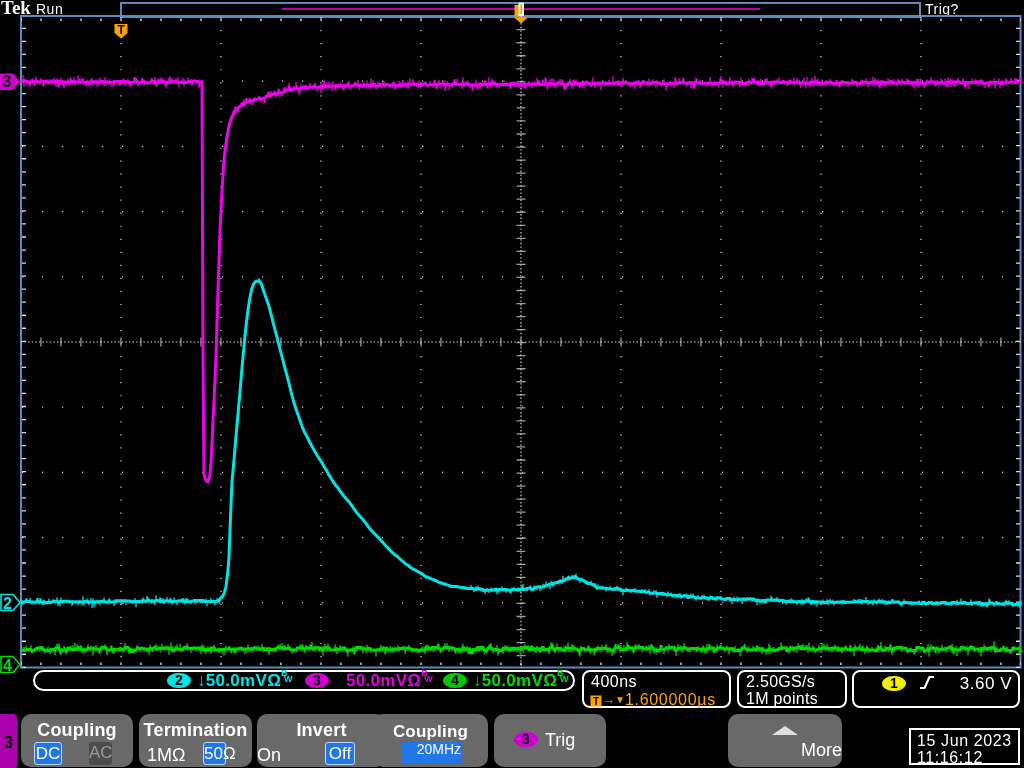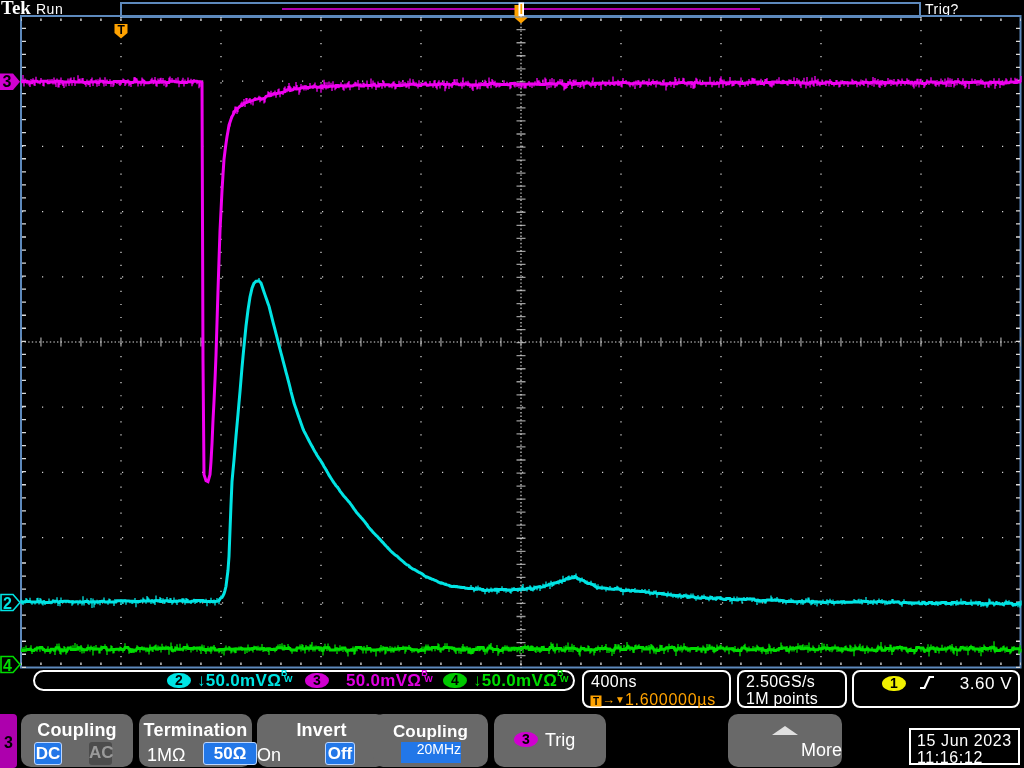--- a/index.html
+++ b/index.html
@@ -1,21 +1,21 @@
 <!DOCTYPE html>
 <html><head><meta charset="utf-8">
 <style>
 html,body{margin:0;padding:0;background:#000;width:1024px;height:768px;overflow:hidden}
 *{box-sizing:border-box}
 body{font-family:"Liberation Sans",sans-serif;position:relative}
 .abs{position:absolute}
 .b{font-weight:normal}
 .btn{position:absolute;top:714px;height:53px;background:#696969;border-radius:10px;color:#fff}
 .btitle{position:absolute;top:6px;left:0;right:0;text-align:center;font-size:18px;font-weight:bold;letter-spacing:.2px}
-.opt{position:absolute;height:23px;border-radius:3px;font-size:17px;font-weight:bold;text-align:center;line-height:21px}
+.opt{position:absolute;height:23px;border-radius:3px;font-size:17px;font-weight:normal;text-align:center;line-height:21px}
 .optblue{background:#2277e8;border:1px solid #bcd6ff;color:#fff}
 .badge{display:inline-block;width:24px;height:15px;border-radius:12px/8px;color:#000;font-size:14px;font-weight:bold;text-align:center;line-height:15px;vertical-align:middle}
 .rdtxt{font-size:17px;font-weight:bold;letter-spacing:.3px}
 .bw{display:inline-block;position:relative;width:10px;height:15px;font-size:9px;font-weight:bold}
 .bw i{font-style:normal;position:absolute;left:0;top:-3px}
 .bw u{text-decoration:none;position:absolute;left:3px;top:3px}
 .box{position:absolute;top:670px;height:38px;border:2px solid #fff;border-radius:8px;background:#000;color:#fff}
 </style></head>
 <body>
 
@@ -112,21 +112,21 @@
 
 <div class="btn" style="left:21px;width:112px">
   <div class="btitle">Coupling</div>
   <div class="opt optblue" style="left:13px;top:28px;width:28px">DC</div>
   <div class="opt" style="left:68px;top:28px;width:23px;background:#4c4c4c;color:#9a9a9a">AC</div>
 </div>
 
 <div class="btn" style="left:139px;width:113px">
   <div class="btitle">Termination</div>
   <div class="abs b" style="left:8px;top:31px;font-size:18px">1MΩ</div>
-  <div class="opt optblue" style="left:64px;top:28px;width:54px">50Ω</div>
+  <div class="opt optblue" style="left:64px;top:28px;width:23px">50Ω</div>
 </div>
 
 <div class="btn" style="left:257px;width:129px">
   <div class="btitle">Invert</div>
   <div class="abs b" style="left:0;top:31px;font-size:18px">On</div>
   <div class="opt optblue" style="left:68px;top:28px;width:30px">Off</div>
 </div>
 
 <div class="btn" style="left:373px;width:115px">
   <div class="btitle" style="font-size:17px;top:8px">Coupling</div>

